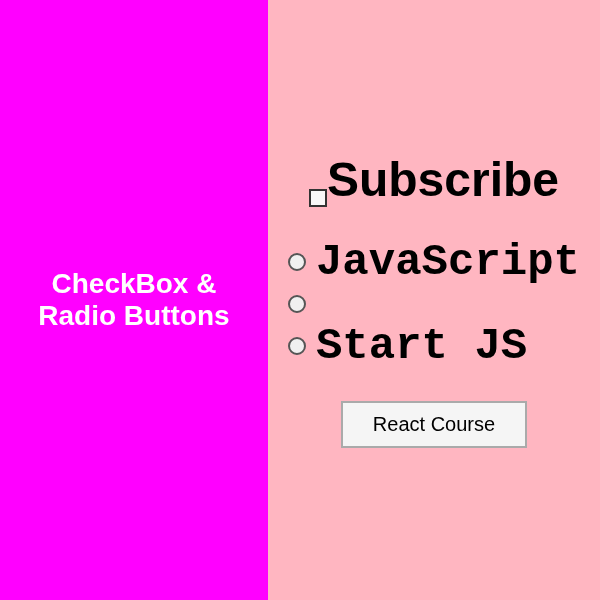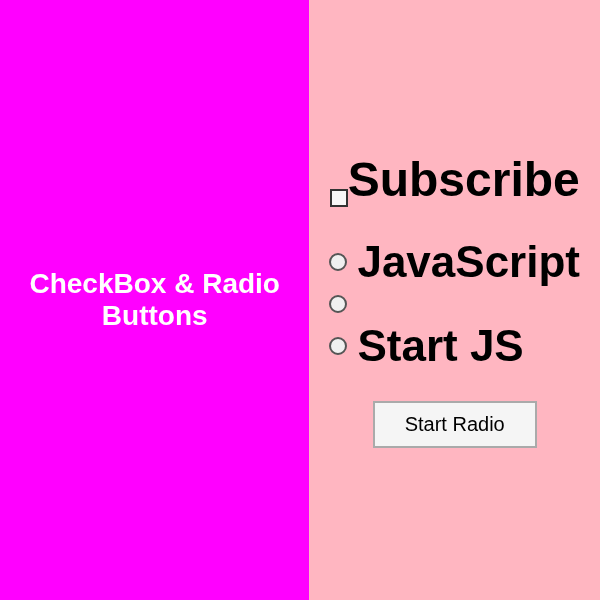--- a/index.html
+++ b/index.html
@@ -108,21 +108,21 @@
       position: absolute;
       top: 50%;
       left: 50%;
       transform: translate(-50%, -50%);
     }
 
     .radio-label {
       font-size: 44px;
       font-weight: 900;
       color: #000;
-      font-family: Liberation Sans, sans-serif;
+      font-family: Liberation Mono, monospace;
     }
 
     #start-course-btn {
       background-color: #f5f5f5;
       border: 2px solid #aaa;
       padding: 10px 30px;
       font-size: 20px;
       font-family: Arial, sans-serif;
       cursor: pointer;
       color: #000;
@@ -151,16 +151,16 @@
       </div>
       <div class="radio-row">
         <input type="radio" class="radio-input" name="course" value="typescript" style="">
       </div>
       <div class="radio-row">
         <input type="radio" class="radio-input" name="course" value="reactjs" style="">
         <span class="radio-label">Start JS</span>
       </div>
     </div>
 
-    <button id="start-course-btn">Start Radio</button>
+    <button id="start-course-btn">React Course</button>
 
   </div>
 </div>
 
 </body></html>

